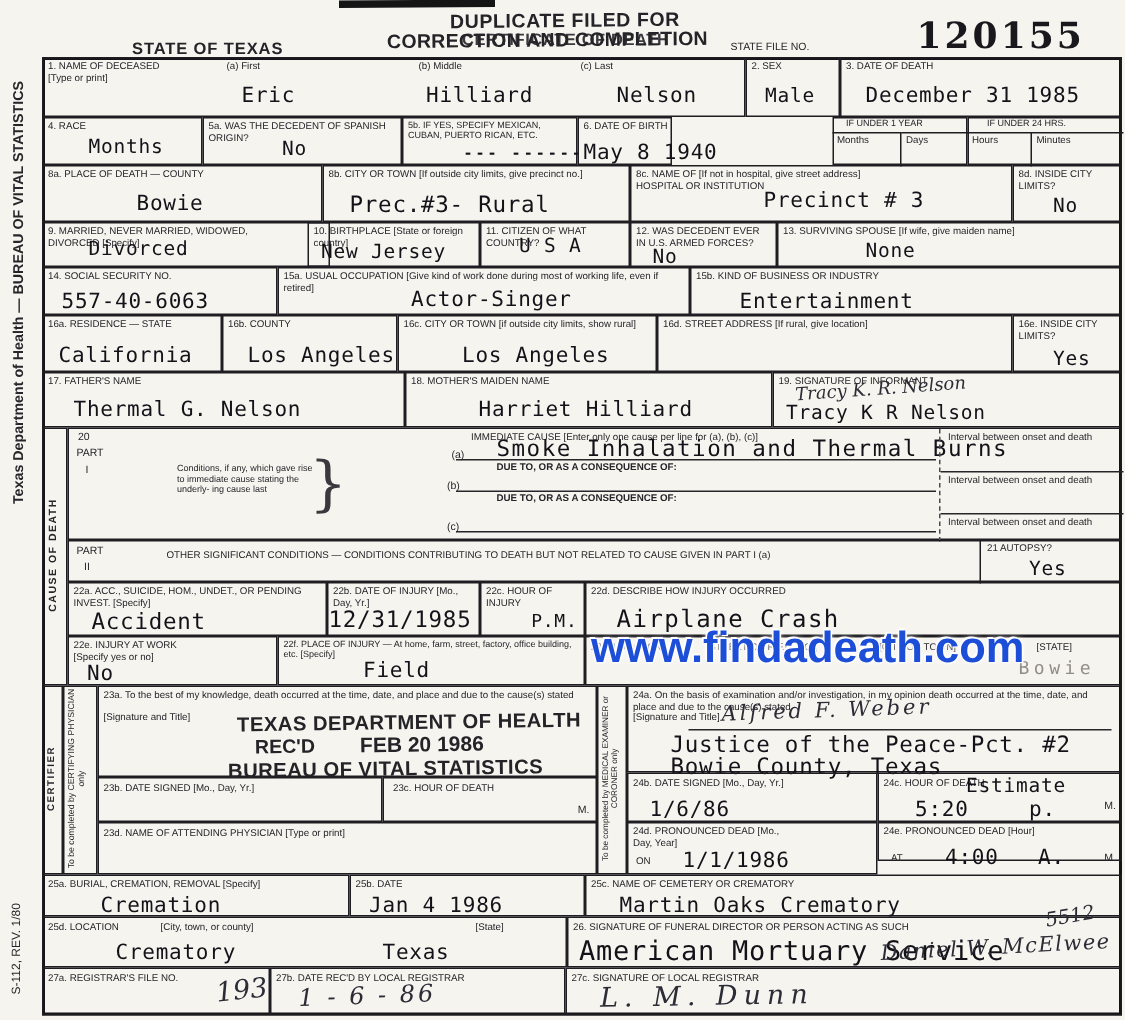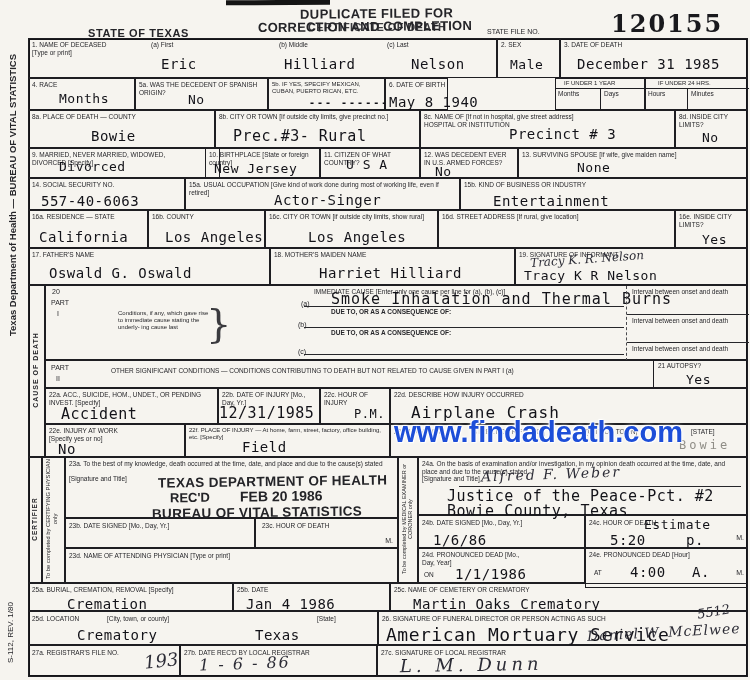--- a/index.html
+++ b/index.html
@@ -156,21 +156,21 @@
     <div class="l" style="left:3px;top:2px;">16d. STREET ADDRESS [If rural, give location]</div>
     <div class="v" style="left:20px;top:18px;"></div>
   </div>
   <div class="c" style="left:675px;top:210px;width:73px;height:38px;">
     <div class="l" style="left:3px;top:2px;width:62px;">16e. INSIDE CITY LIMITS?</div>
     <div class="v" style="left:26px;top:21px;">Yes</div>
   </div>
 
   <div class="c" style="left:28px;top:248px;width:242px;height:37px;">
     <div class="l" style="left:3px;top:2px;">17. FATHER'S NAME</div>
-    <div class="v" style="left:20px;top:16px;font-size:14px;">Oswald G. Oswald</div>
+    <div class="v" style="left:20px;top:16px;font-size:14px;">Thermal G. Nelson</div>
   </div>
   <div class="c" style="left:270px;top:248px;width:245px;height:37px;">
     <div class="l" style="left:3px;top:2px;">18. MOTHER'S MAIDEN NAME</div>
     <div class="v" style="left:48px;top:16px;font-size:14px;">Harriet Hilliard</div>
   </div>
   <div class="c" style="left:515px;top:248px;width:233px;height:37px;">
     <div class="l" style="left:3px;top:2px;">19. SIGNATURE OF INFORMANT</div>
     <div class="hw" style="left:14px;top:3px;font-size:12px;transform:rotate(-4deg);">Tracy K. R. Nelson</div>
     <div class="v" style="left:8px;top:19px;">Tracy K R  Nelson</div>
   </div>
@@ -294,21 +294,21 @@
     <div class="v" style="left:24px;top:16px;font-size:14px;">5:20</div>
     <div class="v" style="left:100px;top:16px;font-size:14px;">p.</div>
     <div class="l" style="right:3px;top:18px;font-size:7px;">M.</div>
   </div>
 
   <div class="c" style="left:418px;top:548px;width:167px;height:35px;">
     <div class="l" style="left:3px;top:2px;width:100px;">24d. PRONOUNCED DEAD [Mo., Day, Year]</div>
     <div class="l" style="left:5px;top:22px;font-size:6.5px;">ON</div>
     <div class="v" style="left:36px;top:17px;font-size:14px;">1/1/1986</div>
   </div>
-  <div class="c" style="left:585px;top:548px;width:163px;height:40px;">
+  <div class="c" style="left:585px;top:548px;width:163px;height:26px;">
     <div class="l" style="left:3px;top:2px;">24e. PRONOUNCED DEAD [Hour]</div>
     <div class="l" style="left:8px;top:20px;font-size:6.5px;">AT</div>
     <div class="v" style="left:44px;top:15px;font-size:14px;">4:00</div>
     <div class="v" style="left:106px;top:15px;font-size:14px;">A.</div>
     <div class="l" style="right:3px;top:20px;font-size:7px;">M.</div>
   </div>
 
   <div class="c" style="left:28px;top:583px;width:205px;height:28px;">
     <div class="l" style="left:3px;top:2px;">25a. BURIAL, CREMATION, REMOVAL [Specify]</div>
     <div class="v" style="left:38px;top:12px;font-size:14px;">Cremation</div>

